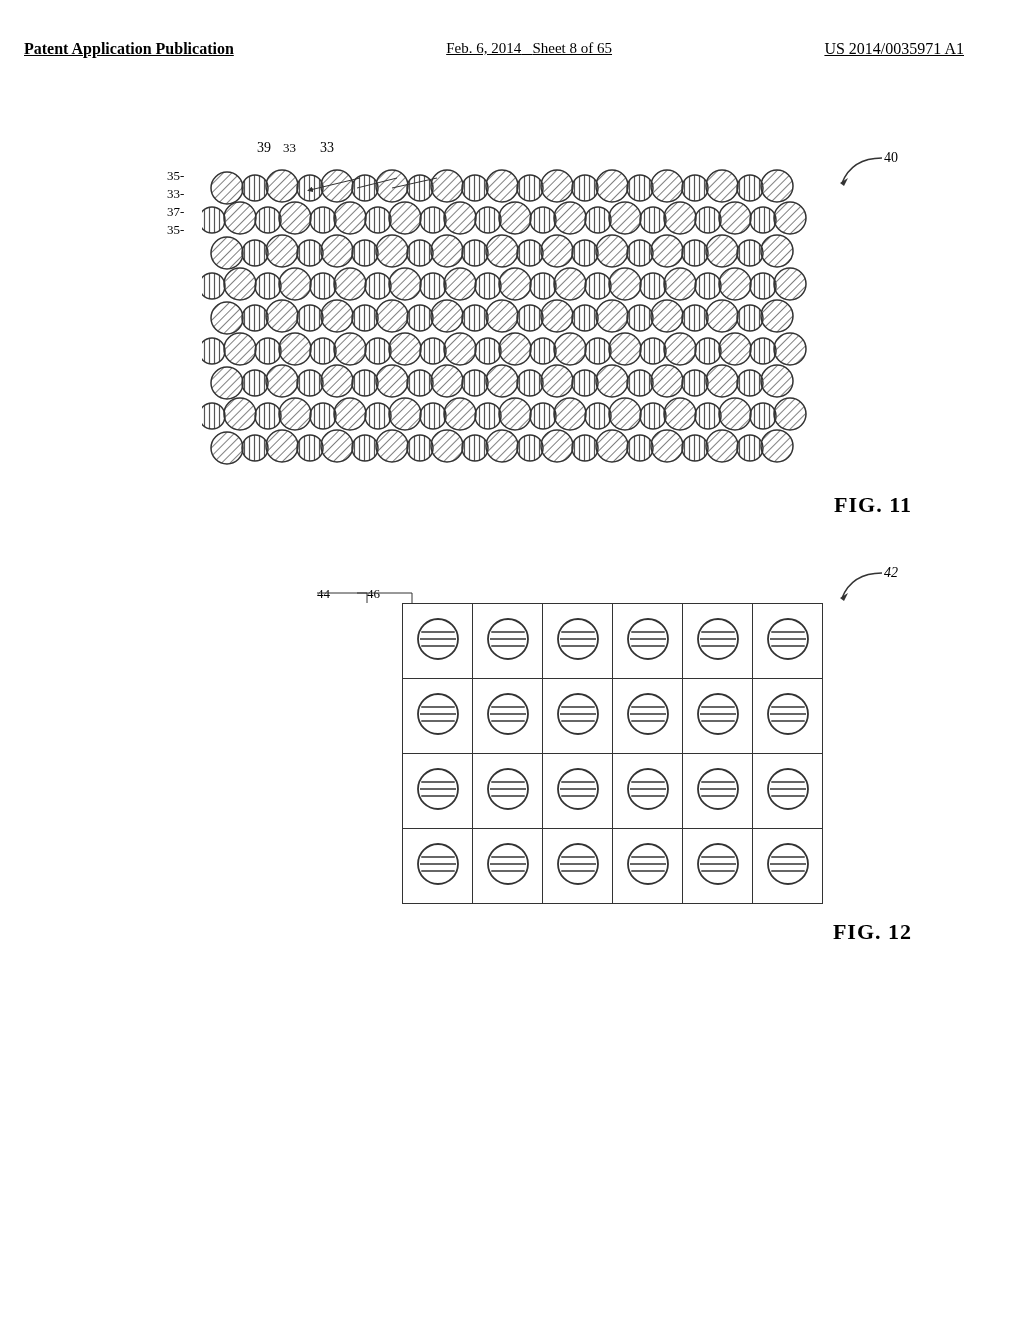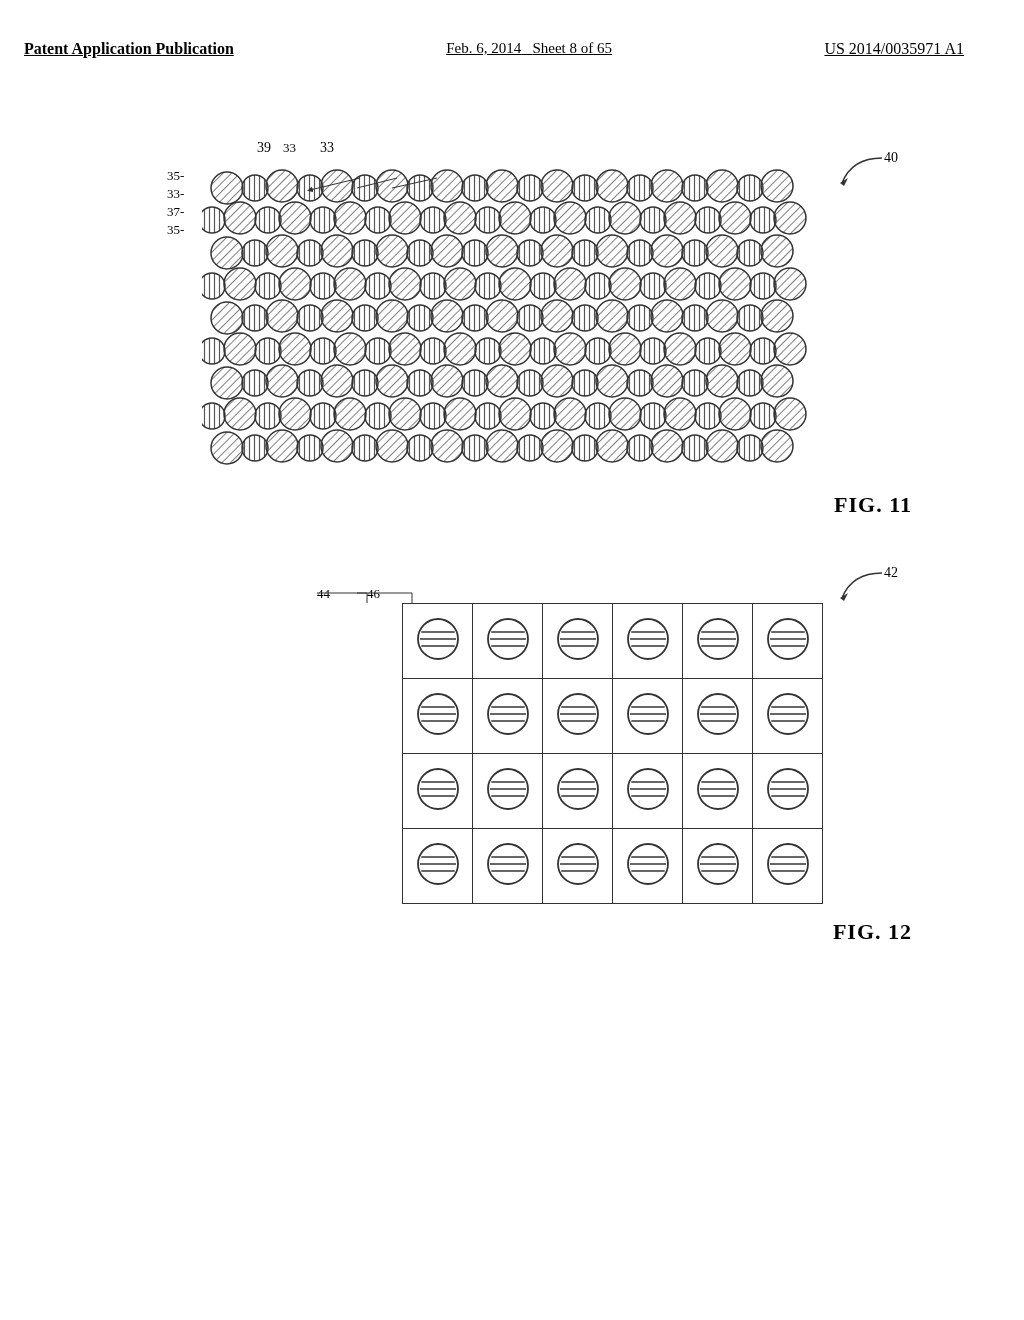--- a/index.html
+++ b/index.html
@@ -373,21 +373,21 @@
           </marker>
         </defs>
       </svg>
     </div>
 
     <div class="fig11-label">FIG. 11</div>
   </div>
 
   <div class="fig12-container">
 
-    <div style="position:absolute; right:10px; top:5px; font-size:14px;">
+    <div style="position:absolute; right:10px; top:5px; font-size:14px;font-style:italic;">
       <svg width="80" height="50">
         <path d="M 60 10 Q 30 10 20 35" stroke="#333" stroke-width="1.5" fill="none"></path>
         <polygon points="18,35 26,30 22,38" fill="#333"></polygon>
         <text x="62" y="14" font-size="14" font-family="Times New Roman">42</text>
       </svg>
     </div>
 
     <div style="position:relative; margin-left: 220px; margin-top:10px;">
 
       <div style="position:relative; height:35px; font-size:13px;">

